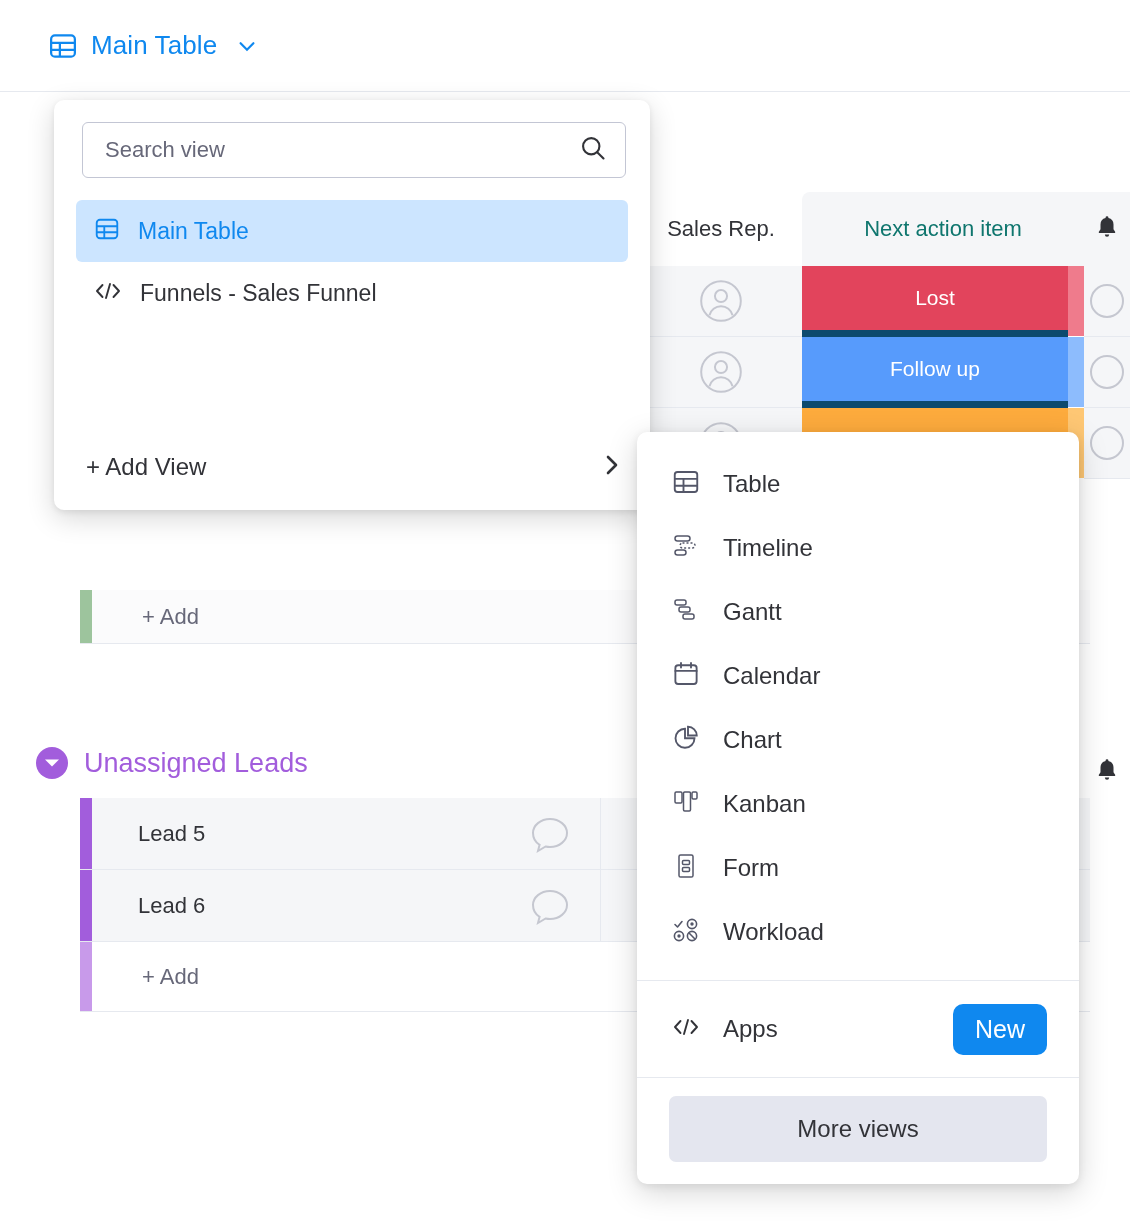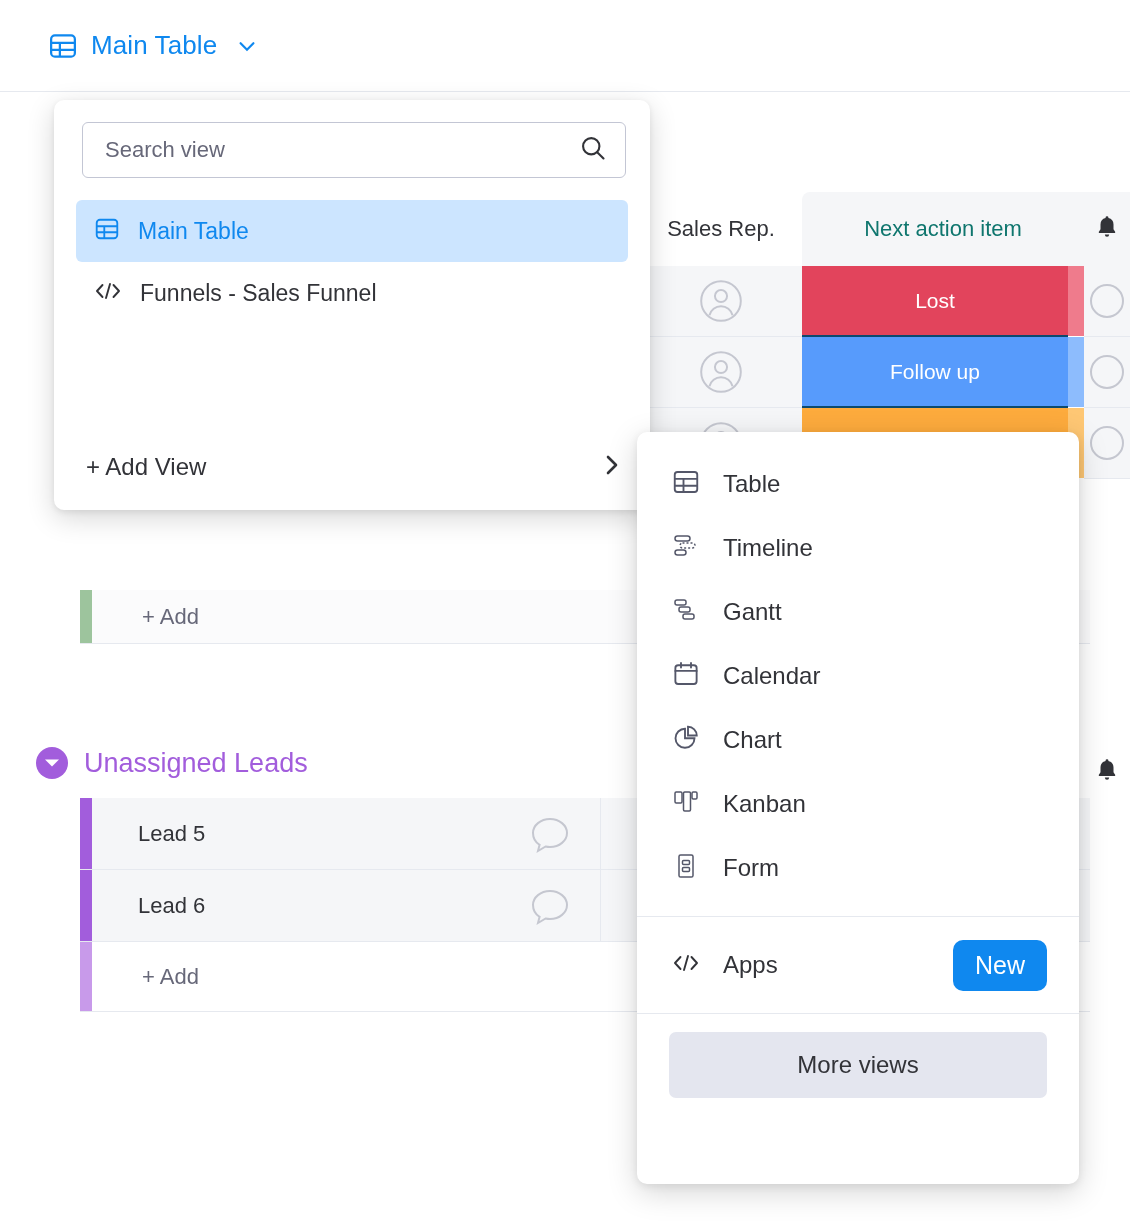--- a/index.html
+++ b/index.html
@@ -43,21 +43,21 @@
   }
 
   
   .grow { position: absolute; left: 640px; height: 71px; display: flex; align-items: stretch; }
   .cell-person {
     width: 162px; background: #f5f6f8; border-bottom: 1px solid #e6e9ef;
     display: flex; align-items: center; justify-content: center;
   }
   .cell-status {
     width: 266px; display: flex; align-items: center; justify-content: center;
-    color: #ffffff; font-size: 21px; border-bottom: 2px solid #0c4a6e;
+    color: #ffffff; font-size: 21px; border-bottom: 7px solid #0c4a6e;
   }
   .cell-status-edge { width: 16px; border-bottom: 1px solid #ffffff; }
   .cell-check {
     width: 46px; background: #f5f6f8; border-bottom: 1px solid #e6e9ef;
     display: flex; align-items: center; justify-content: center;
   }
   .ring { width: 34px; height: 34px; border: 2px solid #c5c7d0; border-radius: 50%; }
   .avatar { width: 44px; height: 44px; display:block; }
 
   
@@ -411,20 +411,34 @@
         <span class="ico">
           <svg width="30" height="30" viewBox="0 0 30 30" fill="none" stroke="#545769" stroke-width="1.5">
             <rect x="8" y="4" width="14" height="22" rx="1.6"></rect>
             <rect x="11.5" y="9.5" width="7" height="4" rx="1"></rect>
             <rect x="11.5" y="16.5" width="7" height="4" rx="1"></rect>
           </svg>
         </span>
         <span class="slabel">Form</span>
       </div>
 
+      <div class="sub-item">
+        <span class="ico">
+          <svg width="30" height="30" viewBox="0 0 30 30" fill="none" stroke="#545769" stroke-width="1.6">
+            <path d="M4 9.5l2.5 2.5L11 6.5" stroke-linecap="round" stroke-linejoin="round"></path>
+            <circle cx="21" cy="9" r="4.6"></circle>
+              <circle cx="21" cy="9" r="1.7" fill="#545769" stroke="none"></circle>
+            <circle cx="8" cy="21" r="4.6"></circle>
+              <circle cx="8" cy="21" r="1.7" fill="#545769" stroke="none"></circle>
+            <circle cx="21" cy="21" r="4.6"></circle>
+              <path d="M17.8 17.8l6.4 6.4"></path>
+          </svg>
+        </span>
+        <span class="slabel">Workload</span>
+      </div>
     </div>
 
     <div class="sub-divider"></div>
 
     <div class="apps-row">
       <span class="ico">
         <svg width="30" height="22" viewBox="0 0 28 22" fill="none" stroke="#323338" stroke-width="1.9" stroke-linecap="round" stroke-linejoin="round">
           <path d="M8.5 5 3 11l5.5 6M19.5 5 25 11l-5.5 6M16 4l-4 14"></path>
         </svg>
       </span>

